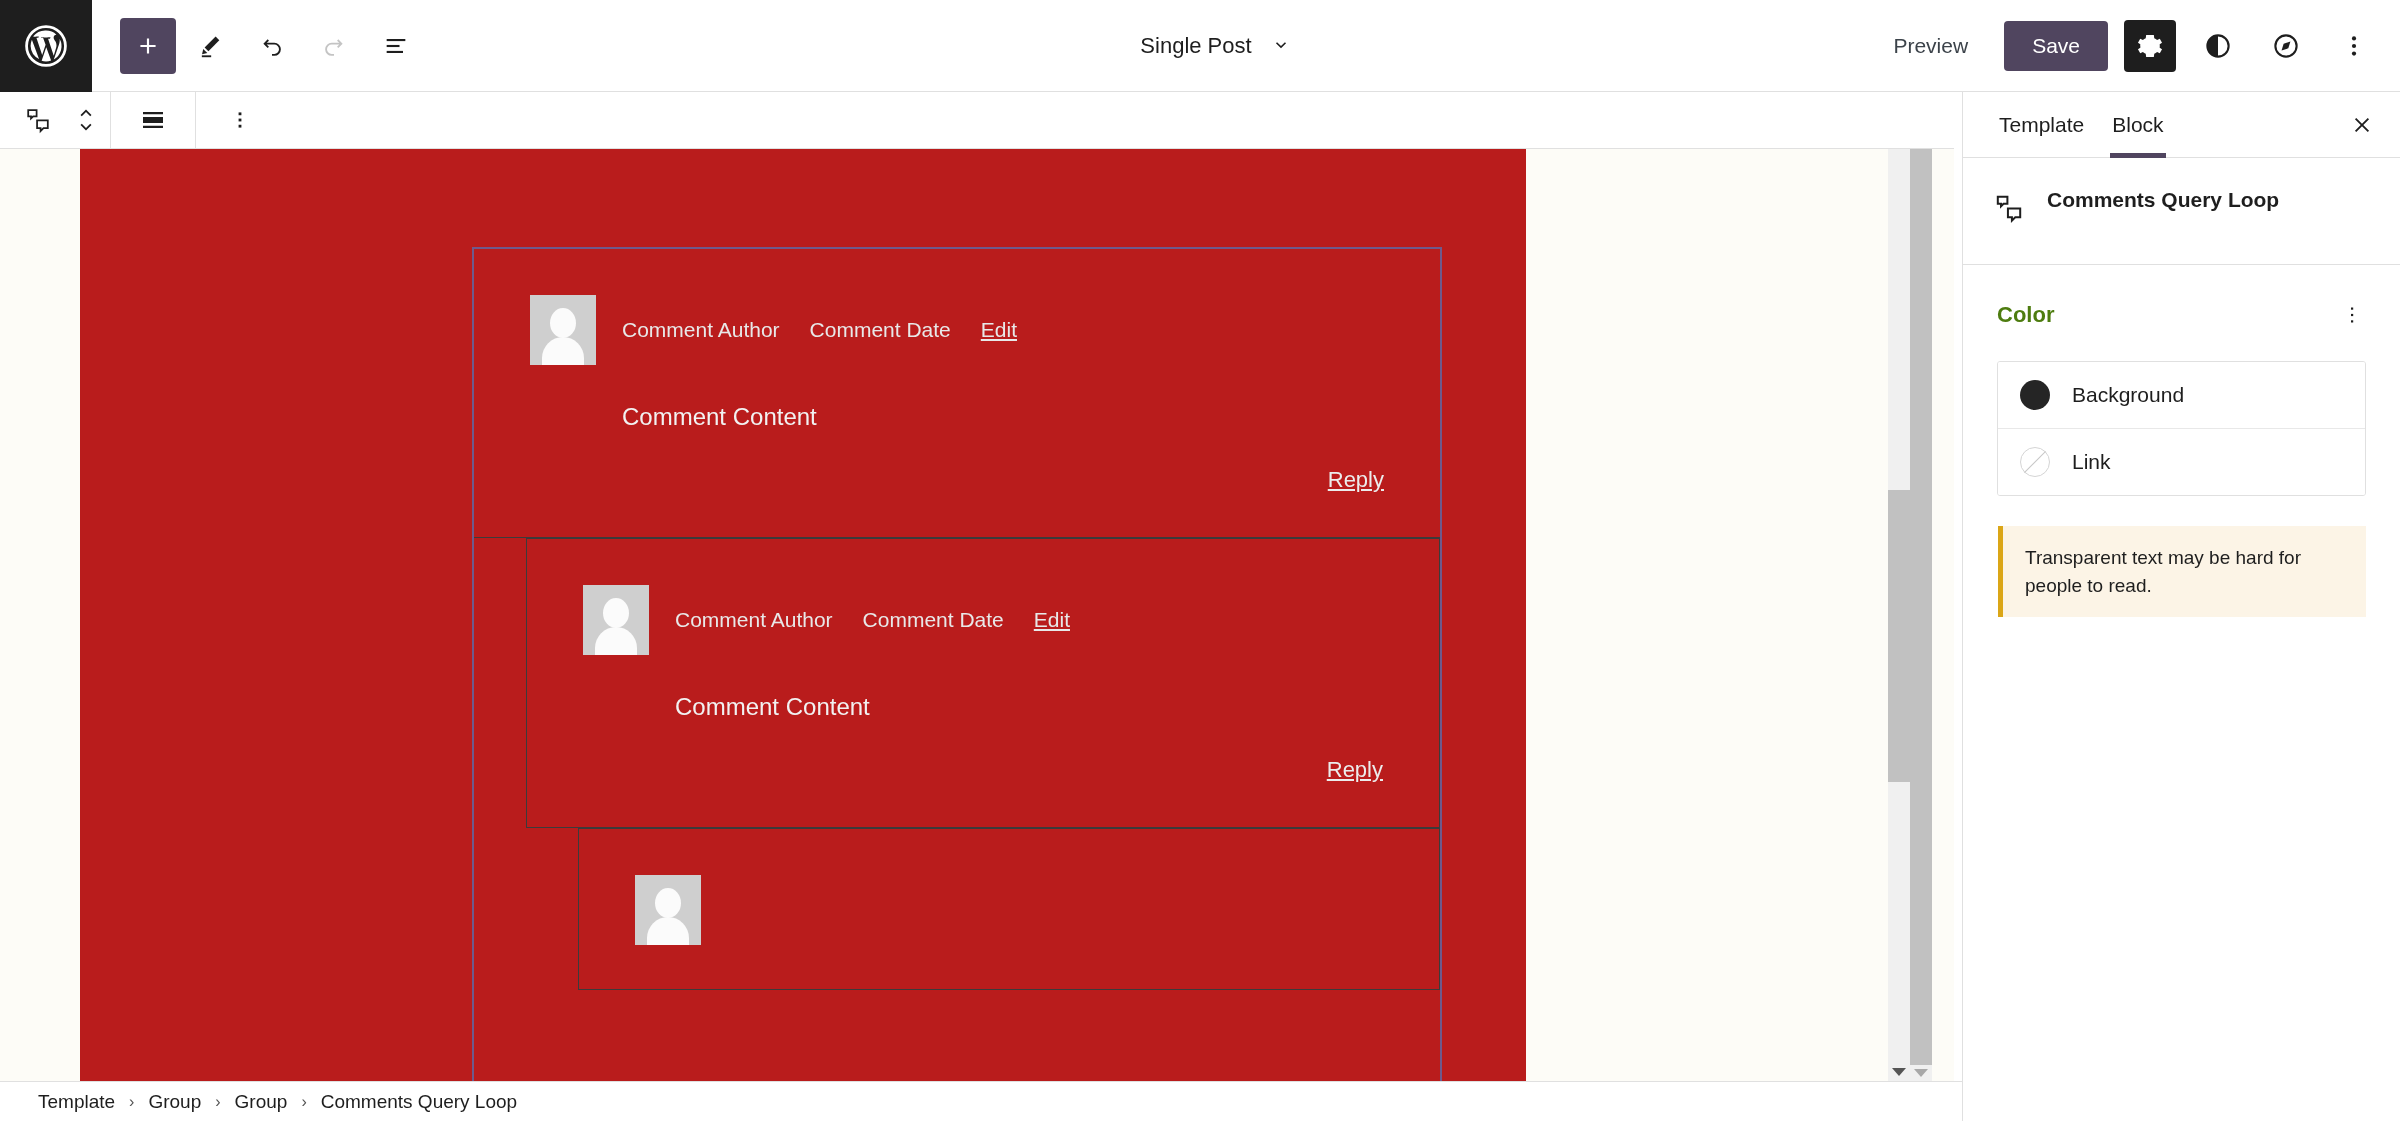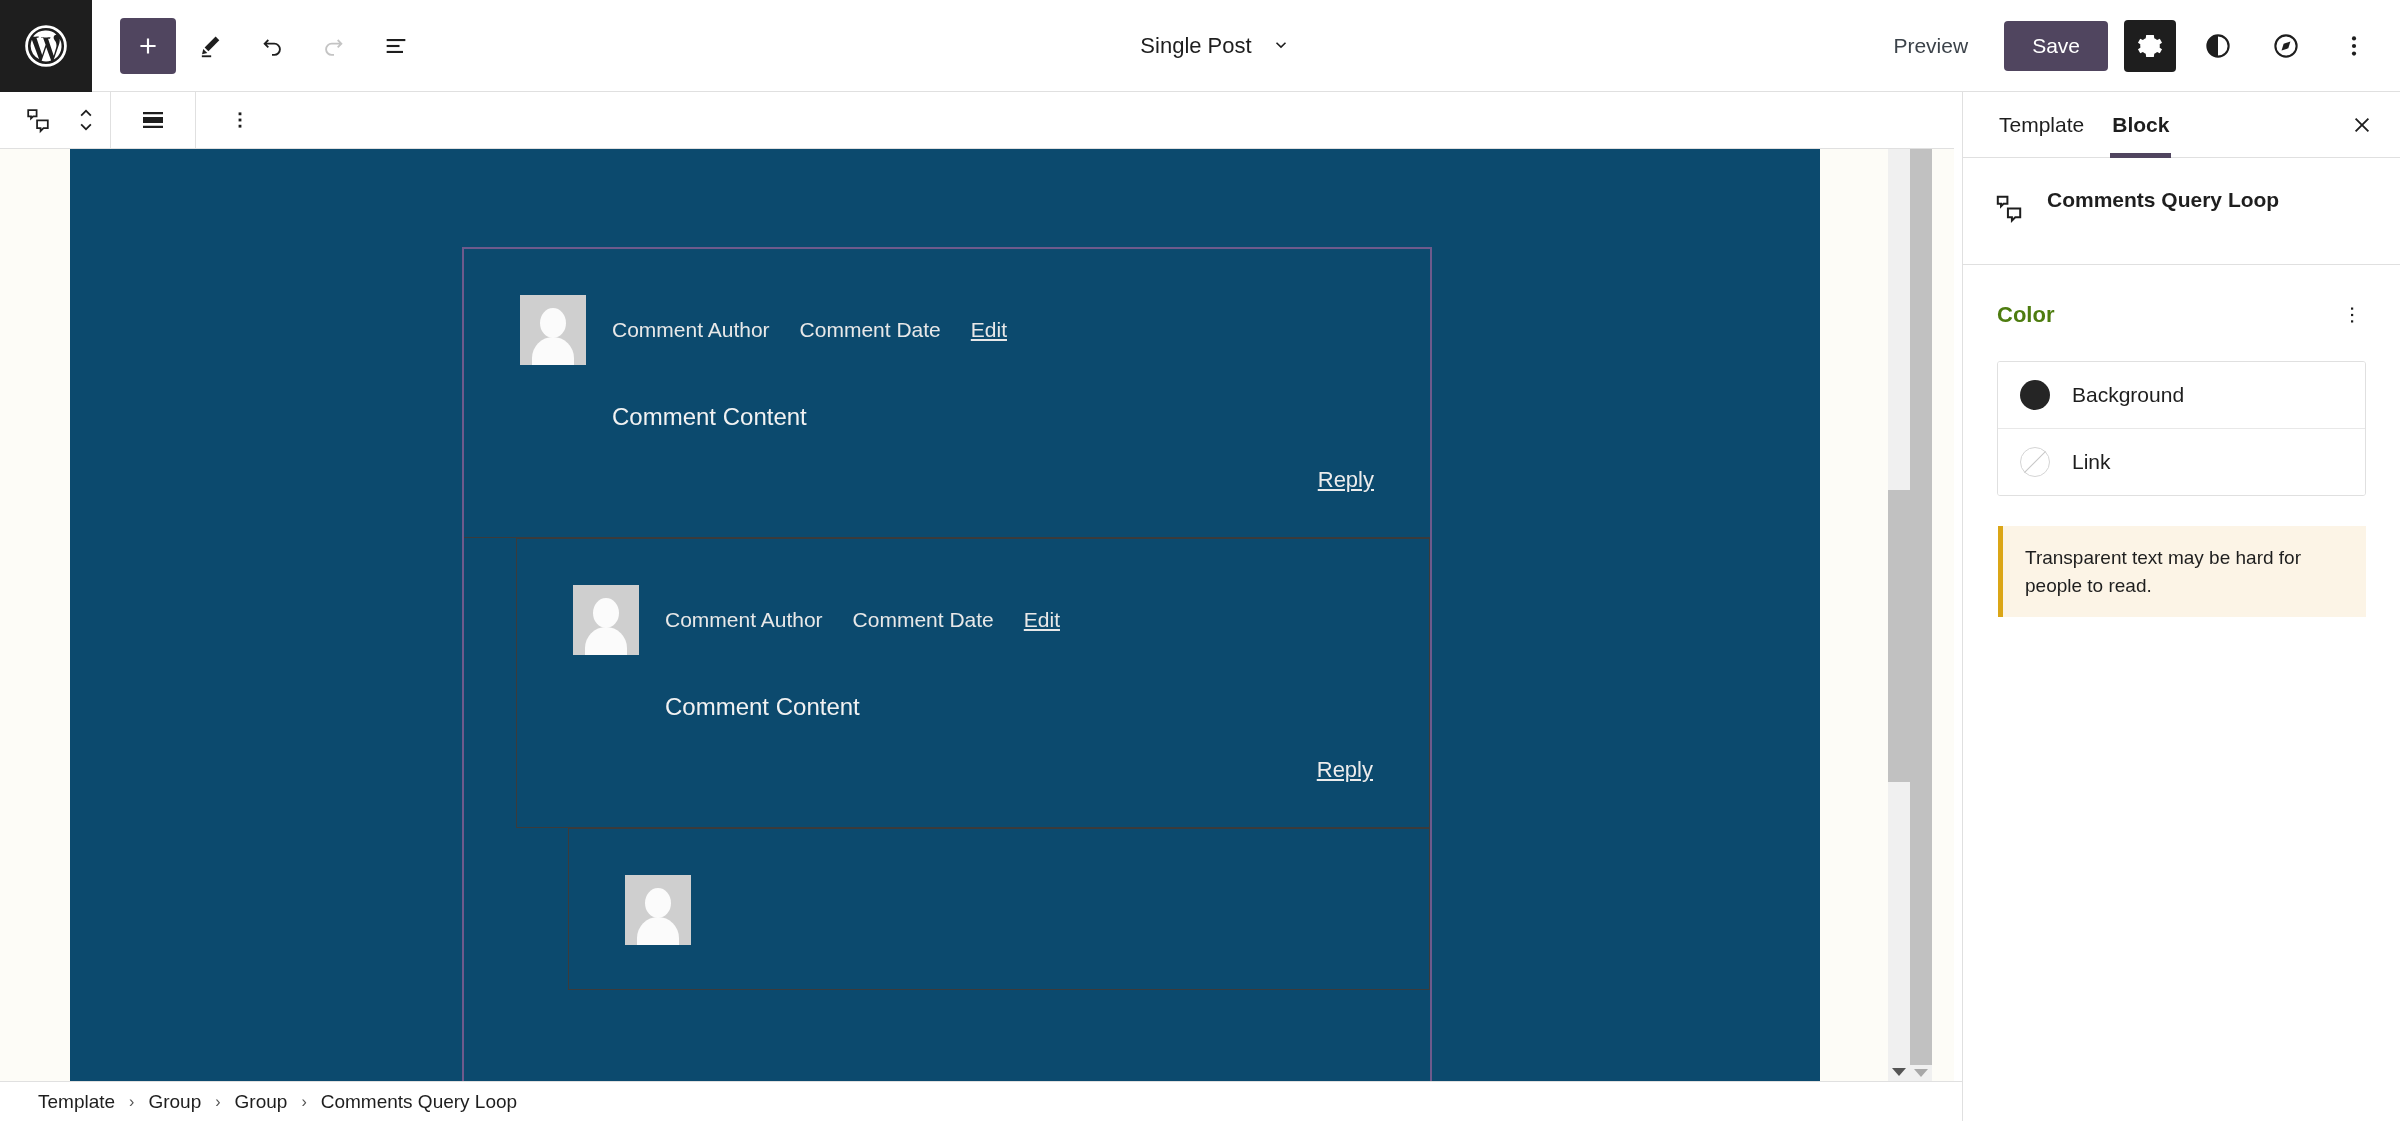--- a/index.html
+++ b/index.html
@@ -166,24 +166,24 @@
     left: 0;
     width: 1954px;
     height: 932px;
     background: #fdfcf7;
     overflow: hidden;
   }
 
   .canvas-frame {
     position: absolute;
     top: 0;
-    left: 70px;
-    width: 1750px;
+    left: 80px;
+    width: 1446px;
     height: 932px;
-    background: #0c4a6e;
+    background: #b91c1c;
     overflow: hidden;
   }
 
   
   .query-loop {
     position: absolute;
     left: 392px;
     top: 98px;
     width: 970px;
     height: 900px;
@@ -355,21 +355,21 @@
     align-items: center;
     font-size: 21px;
     color: #1e1e1e;
     cursor: pointer;
     background: transparent;
     border: none;
     position: relative;
     font-family: "Liberation Sans", sans-serif;
   }
   .sb-tab:first-child { margin-left: 22px; }
-  .sb-tab.active { font-weight: bold; }
+  .sb-tab.active { font-weight: normal; }
   .sb-tab.active::after {
     content: "";
     position: absolute;
     left: 12px; right: 12px;
     bottom: -1px;
     height: 5px;
     background: #50455f;
   }
   .sb-close {
     position: absolute;

